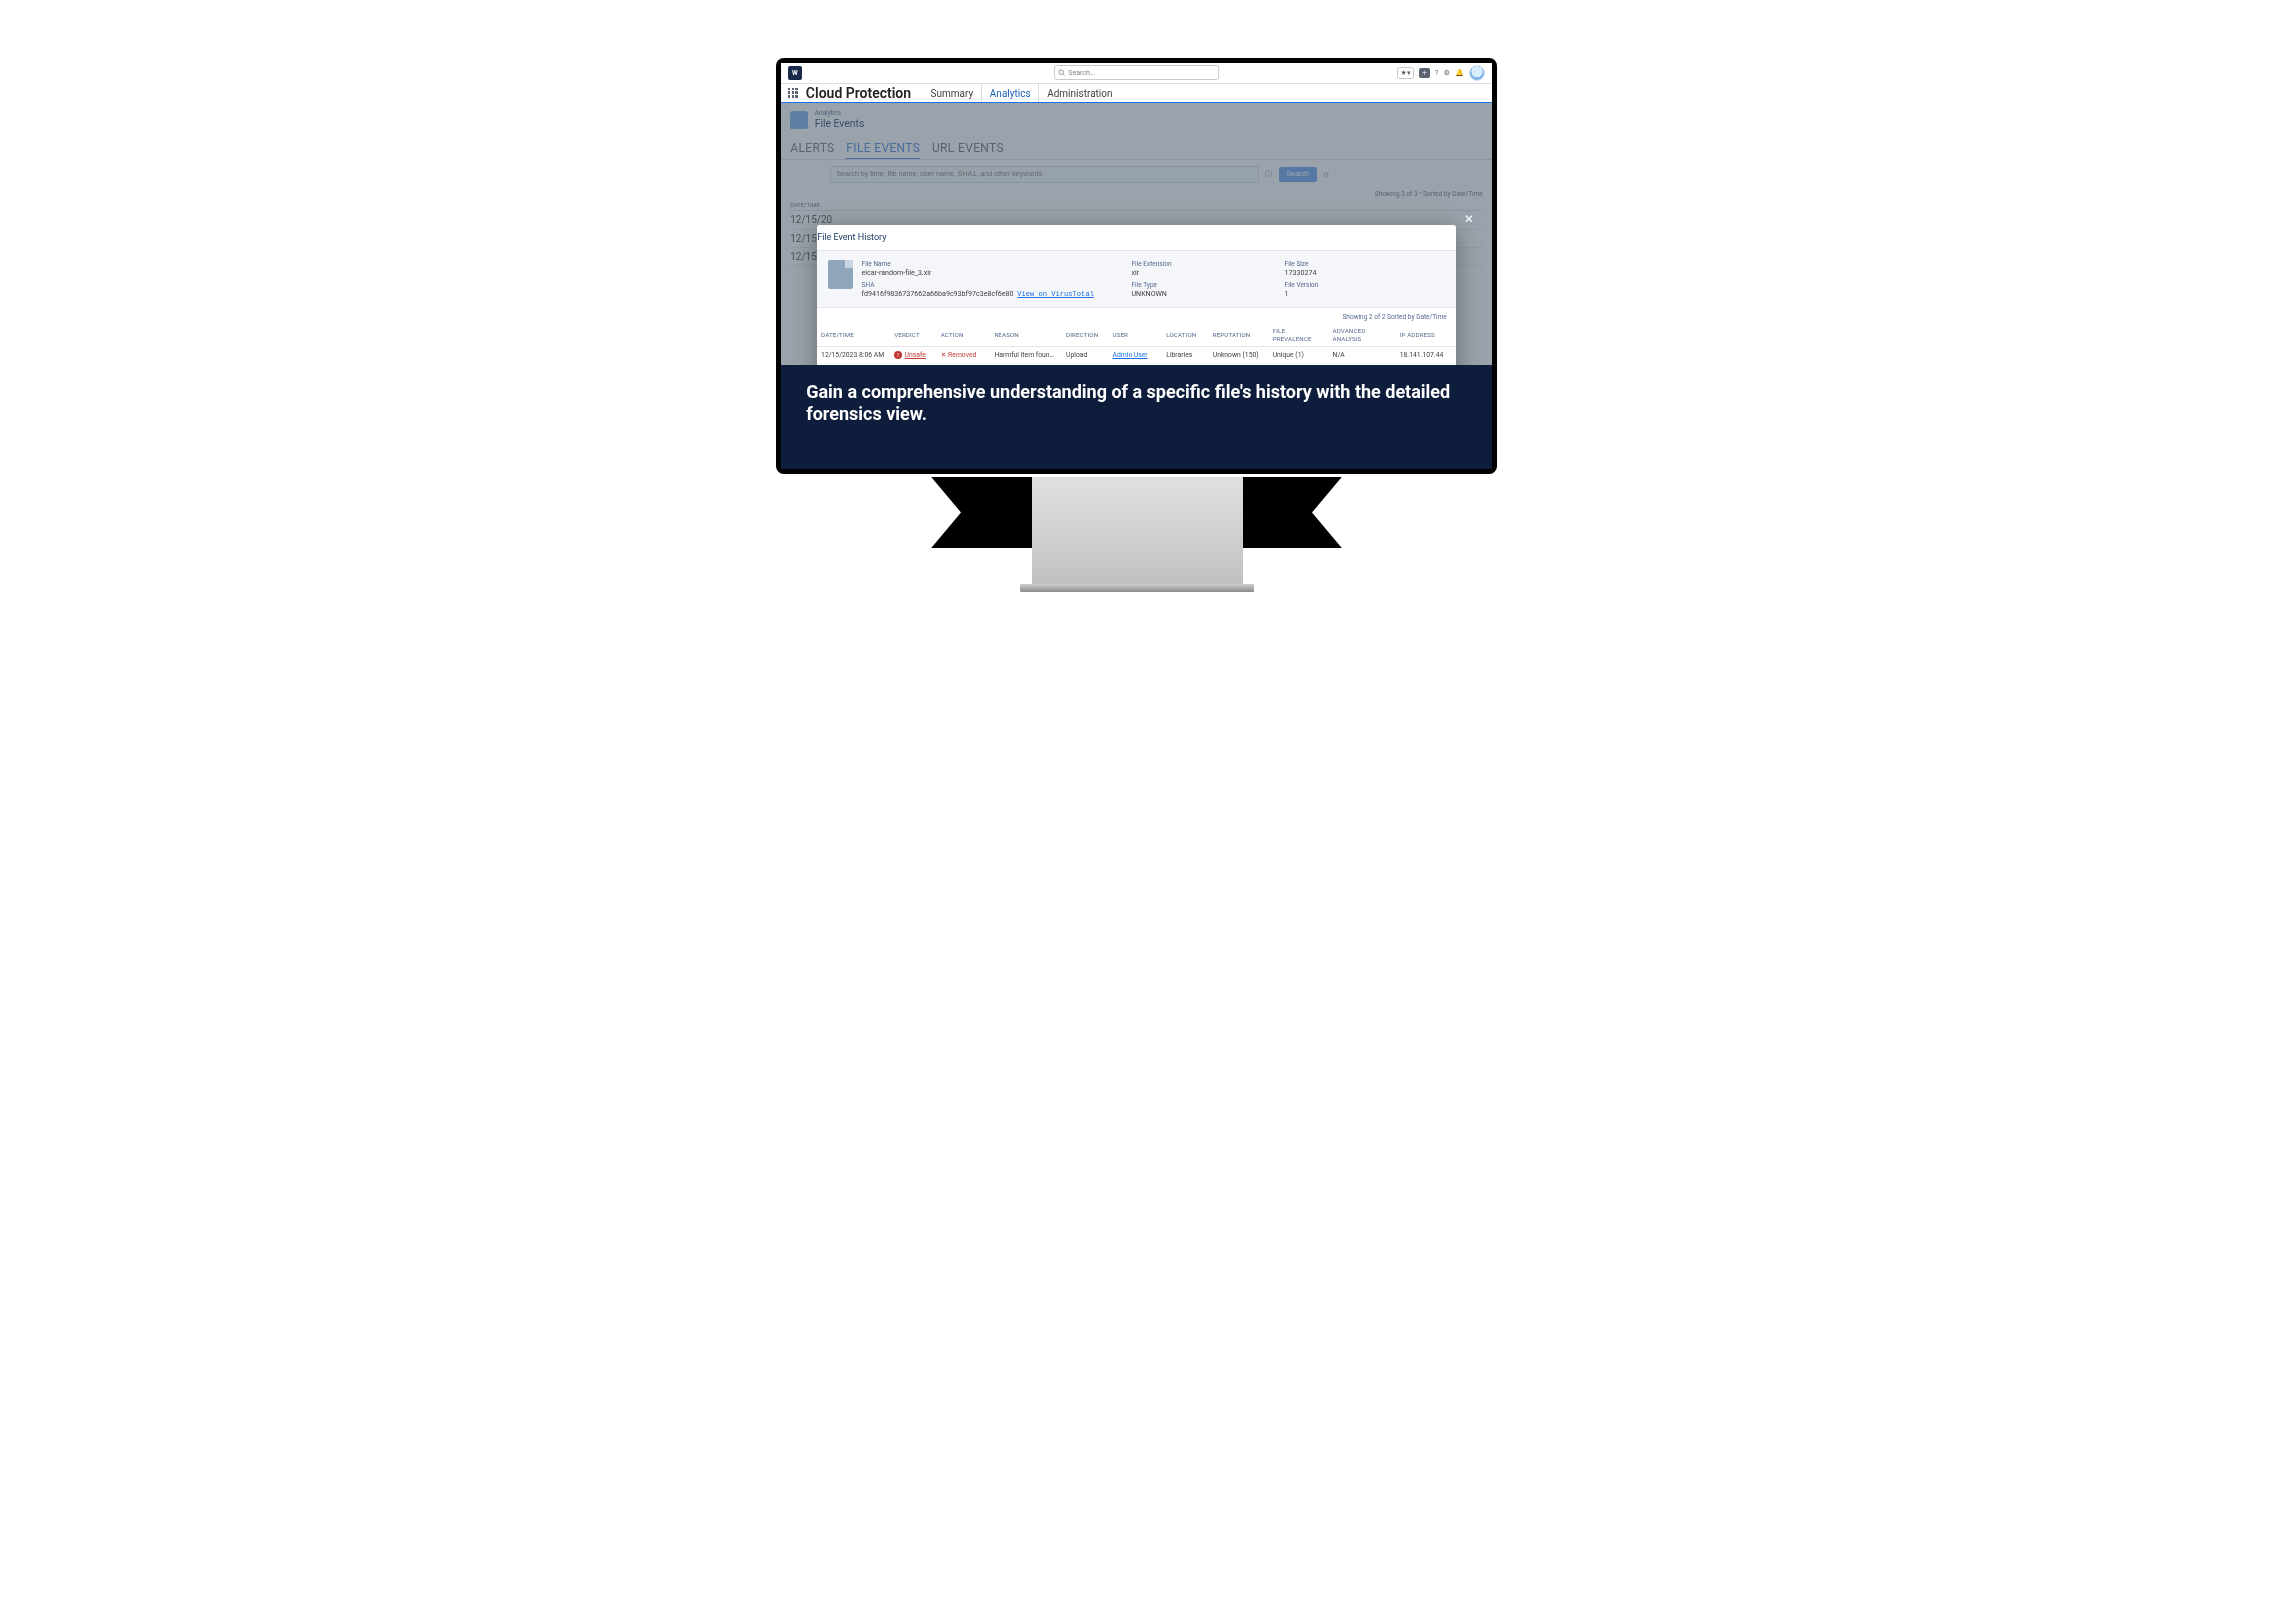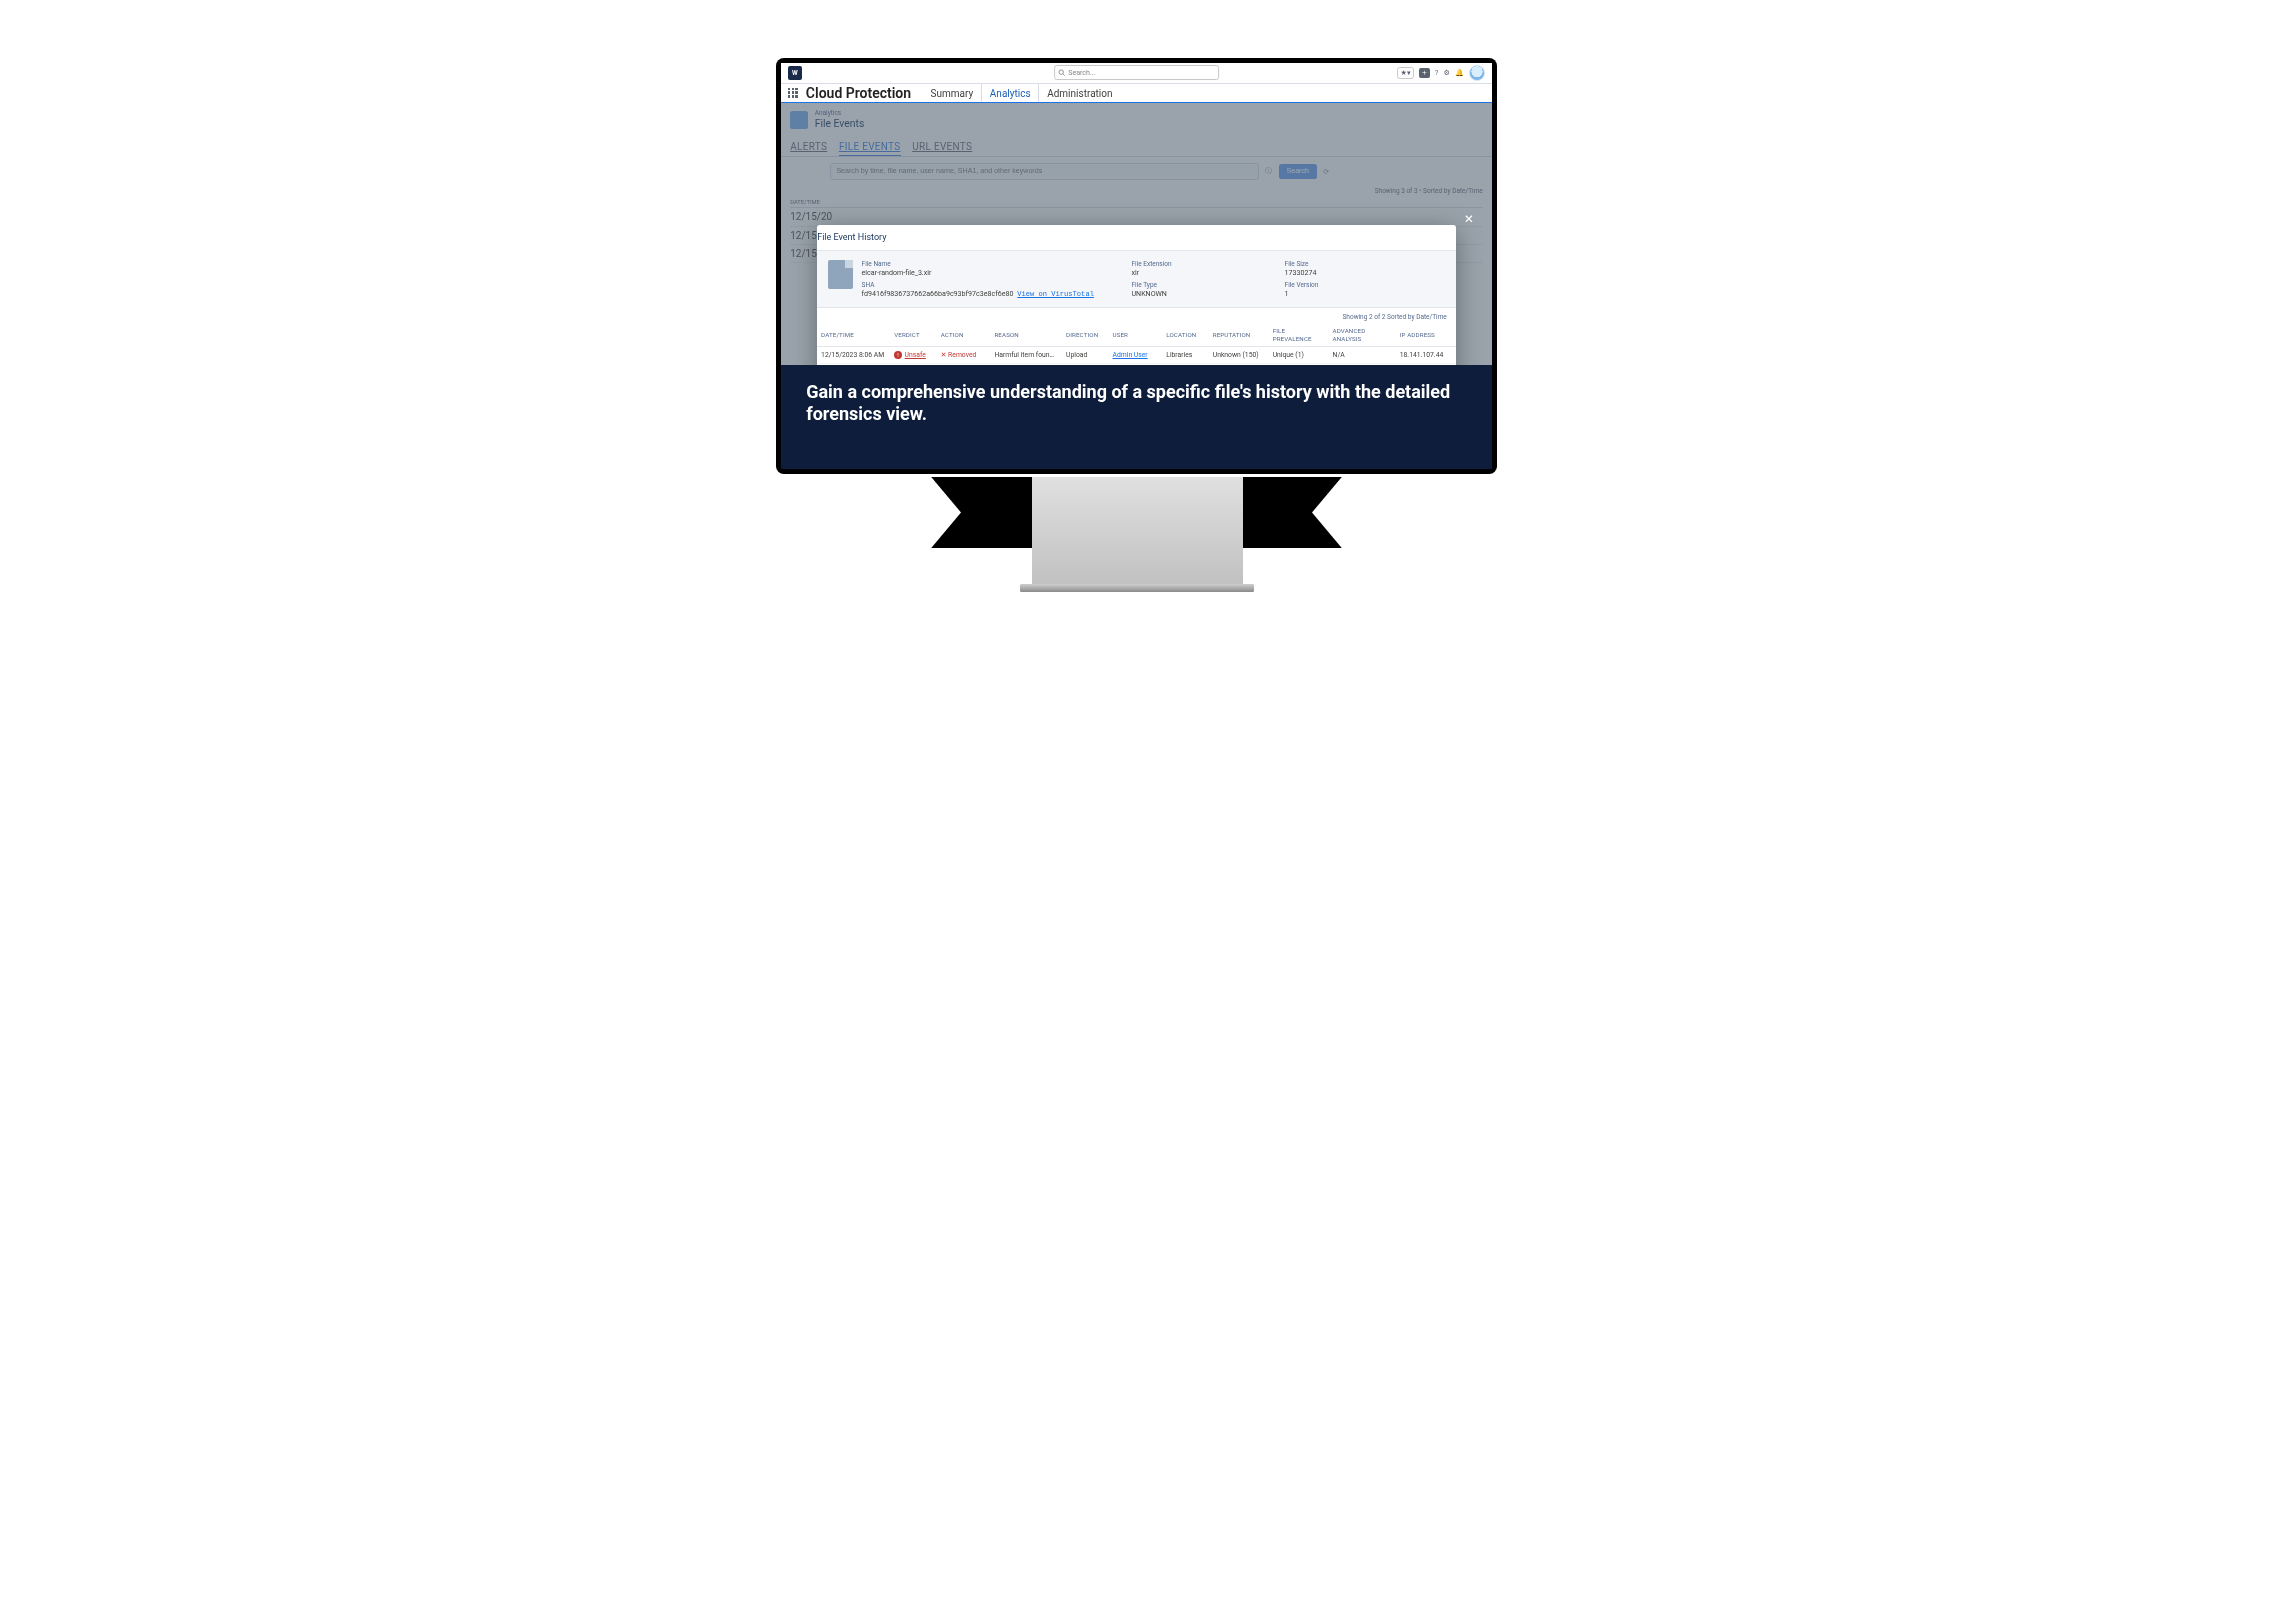--- a/index.html
+++ b/index.html
@@ -28,21 +28,21 @@
   .navtabs{display:flex;gap:0;margin-left:3.9px;}
   .navtab{padding:0 7.8px;height:18px;display:flex;align-items:center;color:#3e3e3c;font-size:10px;border-top:1.3px solid transparent;}
   .navtab.active{border-top-color:#1b73e8;border-left:0.6px solid #d8dde6;border-right:0.6px solid #d8dde6;color:#1b5fb8;}
 
   
   .bgbody{height:calc(100% - 39px - 104px);background:#f3f5f7;position:relative;}
   .scrim{position:absolute;inset:0;background:rgba(80,95,110,.55);}
   .pagehdr{padding:6.5px 9px;display:flex;align-items:center;gap:6.5px;color:#3e5373;}
   .sqicon{width:18px;height:18px;background:#6fa8e8;border-radius:2.6px;}
   .pagehdr small{display:block;color:#54698d;font-size:6.5px;}
-  .subtabs{display:flex;gap:11.7px;border-bottom:0.6px solid #cfd7e0;padding:0 9px;color:#667;}.subtab{padding:3.9px 0;font-size:10px;letter-spacing:.03em;text-decoration:underline;}
+  .subtabs{display:flex;gap:11.7px;border-bottom:0.6px solid #cfd7e0;padding:0 9px;color:#667;}.subtab{padding:3.9px 0;font-size:12px;letter-spacing:.03em;}
   .subtab.on{border-bottom:1.3px solid #3a7bd5;color:#3a7bd5;}
   .filterrow{display:flex;align-items:center;gap:6.5px;padding:5.2px 9px;margin-left:40px;}
   .filterrow input{flex:1;max-width:416px;height:15.6px;border:0.6px solid #c9d3dd;border-radius:2.6px;padding:0 5.2px;font-size:7.1px;background:#eef1f4;color:#666;}
   .btn{background:#4f8fe7;color:#fff;border:none;border-radius:2.6px;padding:3.2px 7.8px;font-size:7.1px;opacity:.9;}
   .showing{padding:1.3px 9px;text-align:right;color:#667;font-size:6.5px;}
   .bgtable{padding:0 9px;}
   .bgth{font-size:5.8px;color:#667;border-bottom:0.6px solid #cfd7e0;padding:2.6px 0;}
   .bgrow{border-bottom:0.6px solid #e1e6ec;padding:3.2px 0;font-size:10px;color:#444;}
 
   

